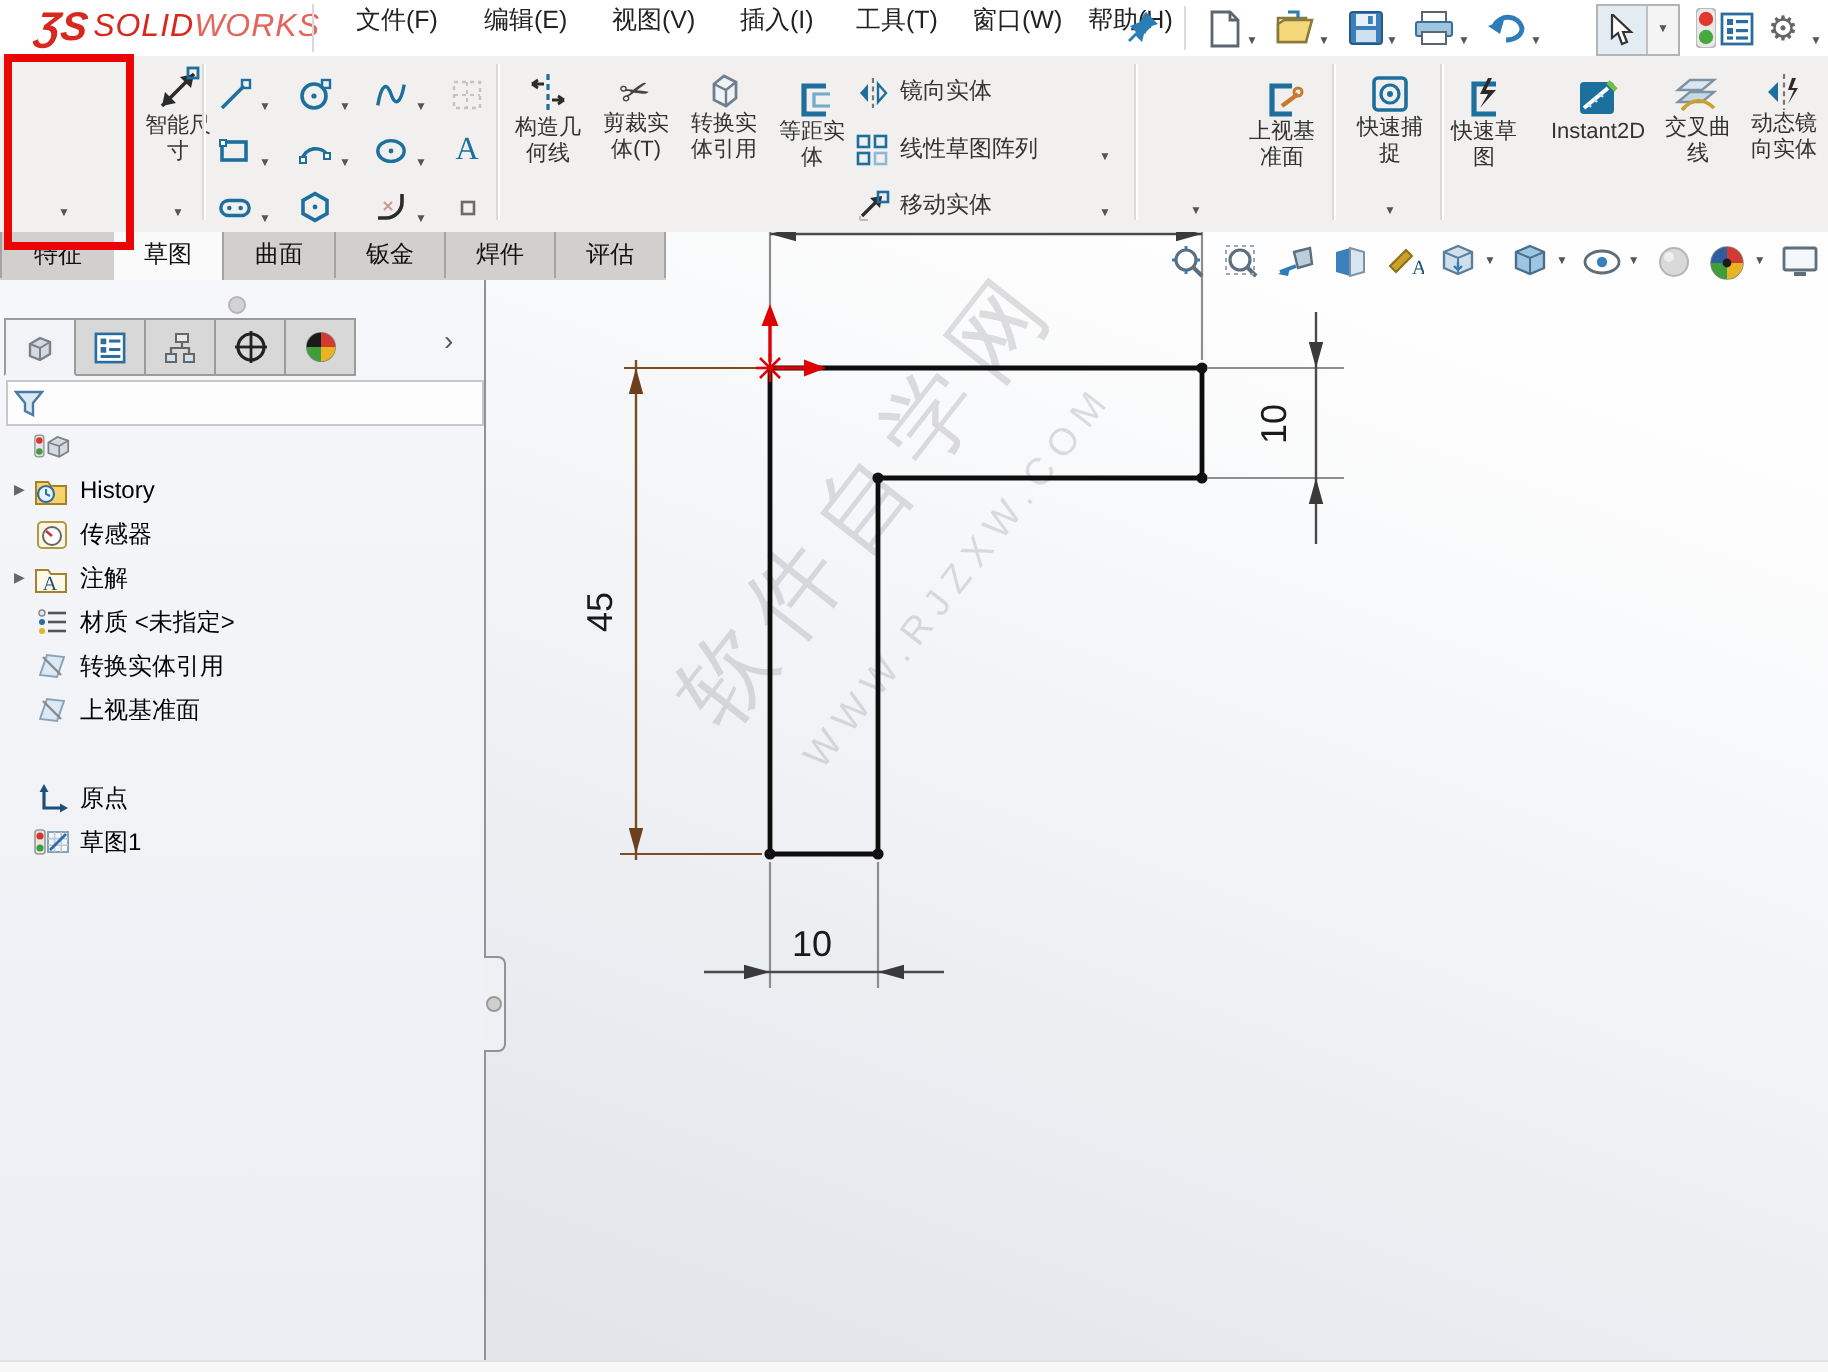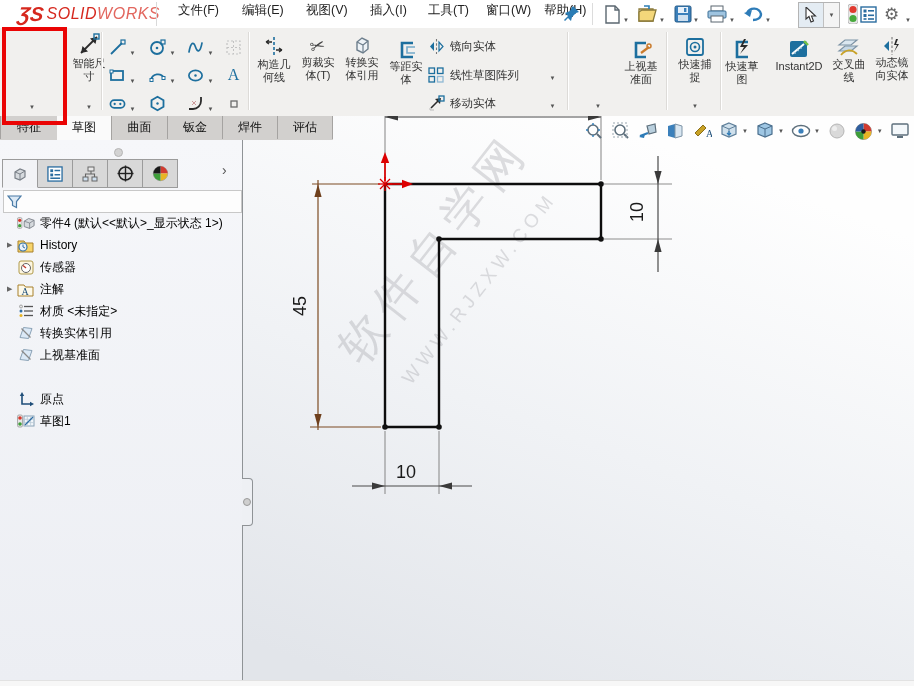--- a/index.html
+++ b/index.html
@@ -620,21 +620,20 @@
     <span class="noexp"></span>
     <span class="ticon">
       <svg width="20" height="16" viewBox="0 0 20 16">
           <rect x="0.5" y="2" width="5" height="12" rx="1.5" fill="#e6e6e6" stroke="#999" stroke-width=".8"></rect>
           <circle cx="3" cy="5" r="1.8" fill="#d8352a"></circle>
           <circle cx="3" cy="11" r="1.8" fill="#3f9e3a"></circle>
           <path d="M8,6 L13,3 L19,5 V11 L14,14 L8,12 Z" fill="#d6dade" stroke="#7a8088" stroke-width="1"></path>
           <path d="M8,6 L14,8 L19,5 M14,8 V14" fill="none" stroke="#7a8088" stroke-width=".9"></path>
         </svg>
     </span>
-    <span class="tlabel">零件4 (默认&lt;&lt;默认&gt;_显示状态 1&gt;)</span>
   </div>
   <div class="trow abs" style="top:94px">
     <span class="exp">▶</span>
     <span class="ticon">
       <svg width="18" height="15" viewBox="0 0 18 15">
           <path d="M1,3 H7 L8.5,5 H16 V14 H1 Z" fill="#f7d46a" stroke="#a8802a" stroke-width="1"></path>
           <circle cx="6" cy="9" r="4" fill="#eaf2fa" stroke="#2e6da4" stroke-width="1.1"></circle>
           <path d="M6,6.5 V9 L8,10" fill="none" stroke="#2e6da4" stroke-width="1"></path>
         </svg>
     </span>

